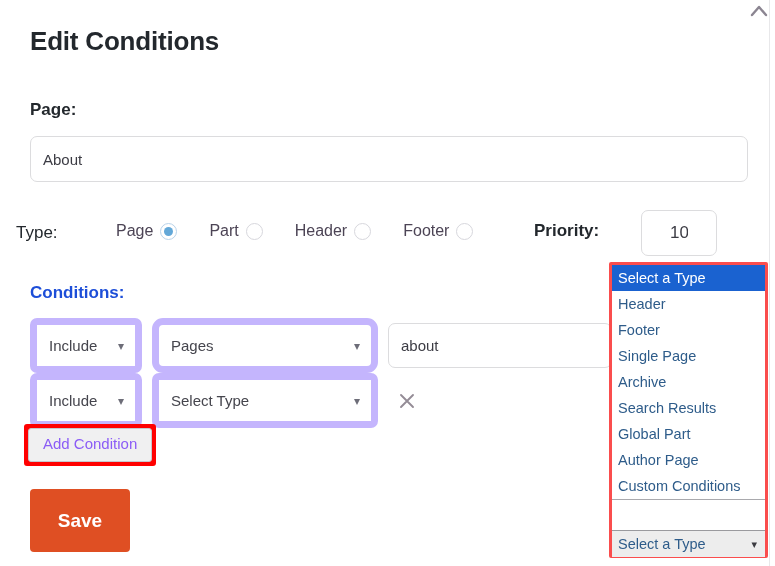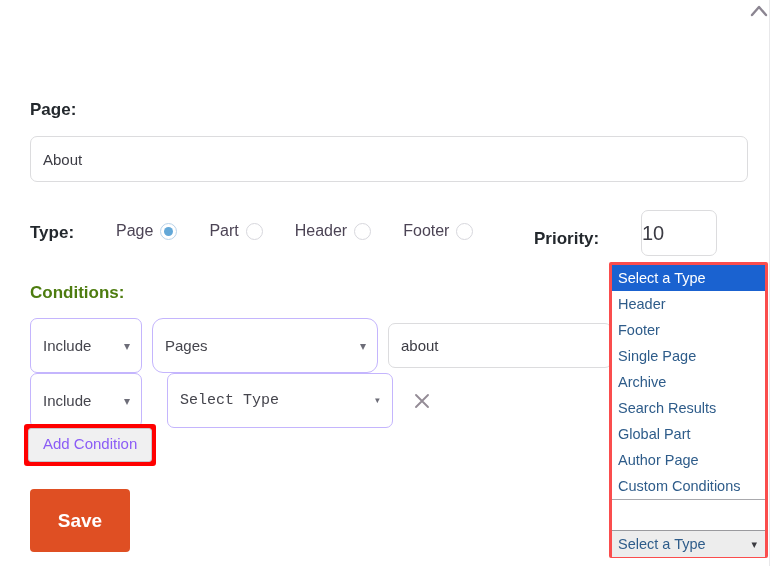--- a/index.html
+++ b/index.html
@@ -69,24 +69,24 @@
     background: #fff;
     font-family: "Liberation Sans", sans-serif;
     font-size: 15px;
     color: #3c3c44;
     padding: 0 12px;
     outline: none;
   }
 
   .label-type {
     position: absolute;
-    left: 30px;
+    left: 16px;
     top: 223px;
     font-size: 17px;
-    font-weight: bold;
+    font-weight: normal;
     color: #23282d;
   }
 
   .radio-group {
     position: absolute;
     left: 104px;
     top: 222px;
     display: flex;
     align-items: center;
     margin-left: 12px;
@@ -121,74 +121,74 @@
     top: 3px;
     width: 9px;
     height: 9px;
     border-radius: 50%;
     background: #63a8d8;
   }
 
   .label-priority {
     position: absolute;
     left: 534px;
-    top: 229px;
+    top: 221px;
     font-size: 17px;
     font-weight: bold;
     color: #23282d;
   }
   .priority-input {
     position: absolute;
     left: 641px;
     top: 210px;
     width: 76px;
     height: 46px;
     box-sizing: border-box;
     border: 1px solid #dcdcde;
     border-radius: 7px;
     background: #fff;
     font-family: "Liberation Sans", sans-serif;
-    font-size: 20px;
+    font-size: 17px;
     color: #3c3c44;
-    padding: 0 0;
+    padding: 0 28px;
     outline: none;
   }
 
   .label-conditions {
     position: absolute;
     left: 30px;
     top: 283px;
     font-size: 17px;
     font-weight: bold;
-    color: #4d7c0f;
+    color: #1d4ed8;
   }
 
   .cond-row { position: absolute; left: 30px; display: flex; align-items: center; }
   .cond-row-1 { top: 318px; }
   .cond-row-2 { top: 373px; }
 
   .sel {
     height: 55px;
     box-sizing: border-box;
-    border: 1px solid #c4b5fd;
+    border: 7px solid #c4b5fd;
     border-radius: 7px;
     background: #fff;
     font-family: "Liberation Sans", sans-serif;
     font-size: 15px;
     color: #45454d;
     display: flex;
     align-items: center;
     justify-content: space-between;
     padding: 0 11px 0 12px;
     cursor: pointer;
   }
   .sel .caret { color: #6d6d78; font-size: 12px; margin-left: 8px; line-height: 1; }
   .sel-include { width: 112px; }
   .sel-pages { width: 226px; margin-left: 10px; border-radius: 11px; }
-  .sel-type { width: 226px; margin-left: 25px; font-family: Liberation Mono, monospace; }
+  .sel-type { width: 226px; margin-left: 10px; }
 
   .text-about {
     width: 224px;
     height: 45px;
     box-sizing: border-box;
     margin-left: 10px;
     border: 1px solid #dcdcde;
     border-radius: 7px;
     background: #fff;
     font-family: "Liberation Sans", sans-serif;
@@ -322,20 +322,21 @@
 <div id="screen">
 
   <div class="panel-right-rule"></div>
 
   <div class="collapse-chevron">
     <svg width="22" height="16" viewBox="0 0 22 16" aria-hidden="true">
       <path d="M4 13 L11 5 L18 13" fill="none" stroke="#8b8591" stroke-width="2.4" stroke-linecap="round" stroke-linejoin="round"></path>
     </svg>
   </div>
 
+  <div class="title">Edit Conditions</div>
 
   <div class="label-name">Page:</div>
   <input class="name-input" type="text" value="About" style="">
 
   <div class="label-type">Type:</div>
 
   <div class="radio-group">
     <div class="radio-item">
       <span class="rlabel">Page</span>
       <span class="radio-dot checked"></span>

